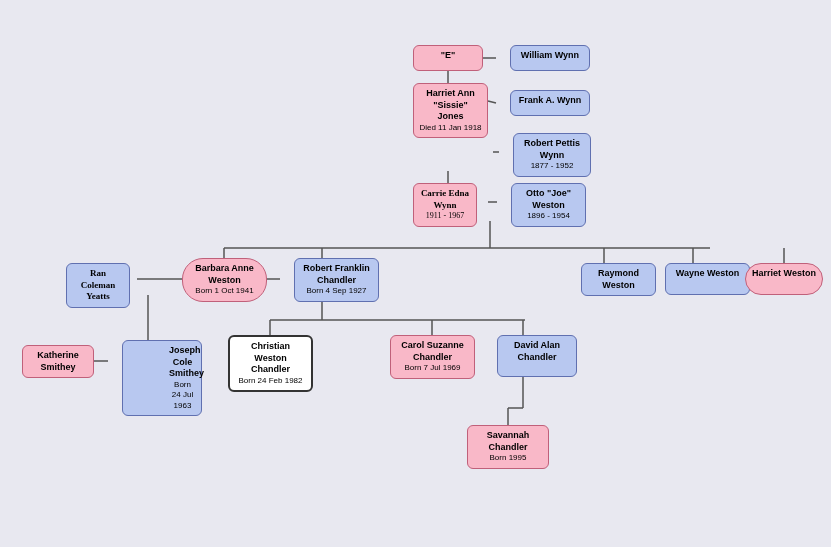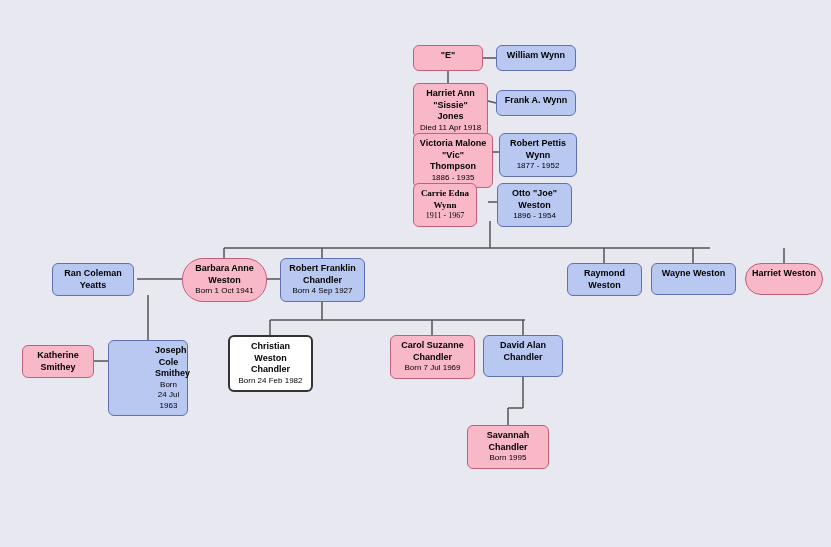--- a/index.html
+++ b/index.html
@@ -34,21 +34,21 @@
     }
     .node-name {
       font-weight: bold;
       font-size: 9px;
     }
     .node-detail {
       font-size: 8px;
       font-weight: normal;
     }
     .pink { background: #f9b8c8; border-color: #c0607a; }
-    .blue { background: #b8c8f0; border-color: #6070b0; }
+    .blue { background: #b8c8f0; border-color: #6070b0; margin-left: 14px; }
     .white-bold { background: white; border: 2px solid #333; }
   </style>
 </head>
 <body>
 
 <div class="tree-container">
   <svg class="connectors">
 
     <line x1="483" y1="58" x2="496" y2="58" stroke="#555" stroke-width="1.5"></line>
 
@@ -102,42 +102,38 @@
   </svg>
 
 <div class="node pink" style="left: 413px; top: 45px; width: 70px; min-height: 26px;">
       <div class="node-name">"E"</div>
     </div>
     <div class="node blue" style="left: 496px; top: 45px; width: 80px; min-height: 26px;">
       <div class="node-name">William Wynn</div>
     </div>
     <div class="node pink" style="left: 413px; top: 83px; width: 75px; min-height: 36px;">
       <div class="node-name">Harriet Ann<br>"Sissie" Jones</div>
-      <div class="node-detail">Died 11 Apr 1918</div>
+      <div class="node-detail">Died 11 Jan 1918</div>
     </div>
     <div class="node blue" style="left: 496px; top: 90px; width: 80px; min-height: 26px;">
       <div class="node-name">Frank A. Wynn</div>
-    </div>
-    <div class="node pink" style="left: 413px; top: 133px; width: 80px; min-height: 38px;">
-      <div class="node-name">Victoria Malone<br>"Vic" Thompson</div>
-      <div class="node-detail">1886 - 1935</div>
     </div>
     <div class="node blue" style="left: 499px; top: 133px; width: 78px; min-height: 38px;">
       <div class="node-name">Robert Pettis<br>Wynn</div>
       <div class="node-detail">1877 - 1952</div>
     </div>
     <div class="node pink" style="left: 413px; top: 183px; width: 64px; min-height: 38px; font-family: Liberation Serif, serif;">
       <div class="node-name">Carrie Edna<br>Wynn</div>
       <div class="node-detail">1911 - 1967</div>
     </div>
     <div class="node blue" style="left: 497px; top: 183px; width: 75px; min-height: 38px;">
       <div class="node-name">Otto "Joe"<br>Weston</div>
       <div class="node-detail">1896 - 1954</div>
     </div>
-    <div class="node blue" style="left: 52px; top: 263px; width: 82px; min-height: 32px;">
+    <div class="node blue" style="left: 52px; top: 263px; width: 64px; min-height: 32px; font-family: Liberation Serif, serif;">
       <div class="node-name">Ran Coleman<br>Yeatts</div>
     </div>
     <div class="node pink" style="left: 182px; top: 258px; width: 85px; min-height: 42px; border-radius: 21px;">
       <div class="node-name">Barbara Anne<br>Weston</div>
       <div class="node-detail">Born 1 Oct 1941</div>
     </div>
     <div class="node blue" style="left: 280px; top: 258px; width: 85px; min-height: 42px;">
       <div class="node-name">Robert Franklin<br>Chandler</div>
       <div class="node-detail">Born 4 Sep 1927</div>
     </div>

